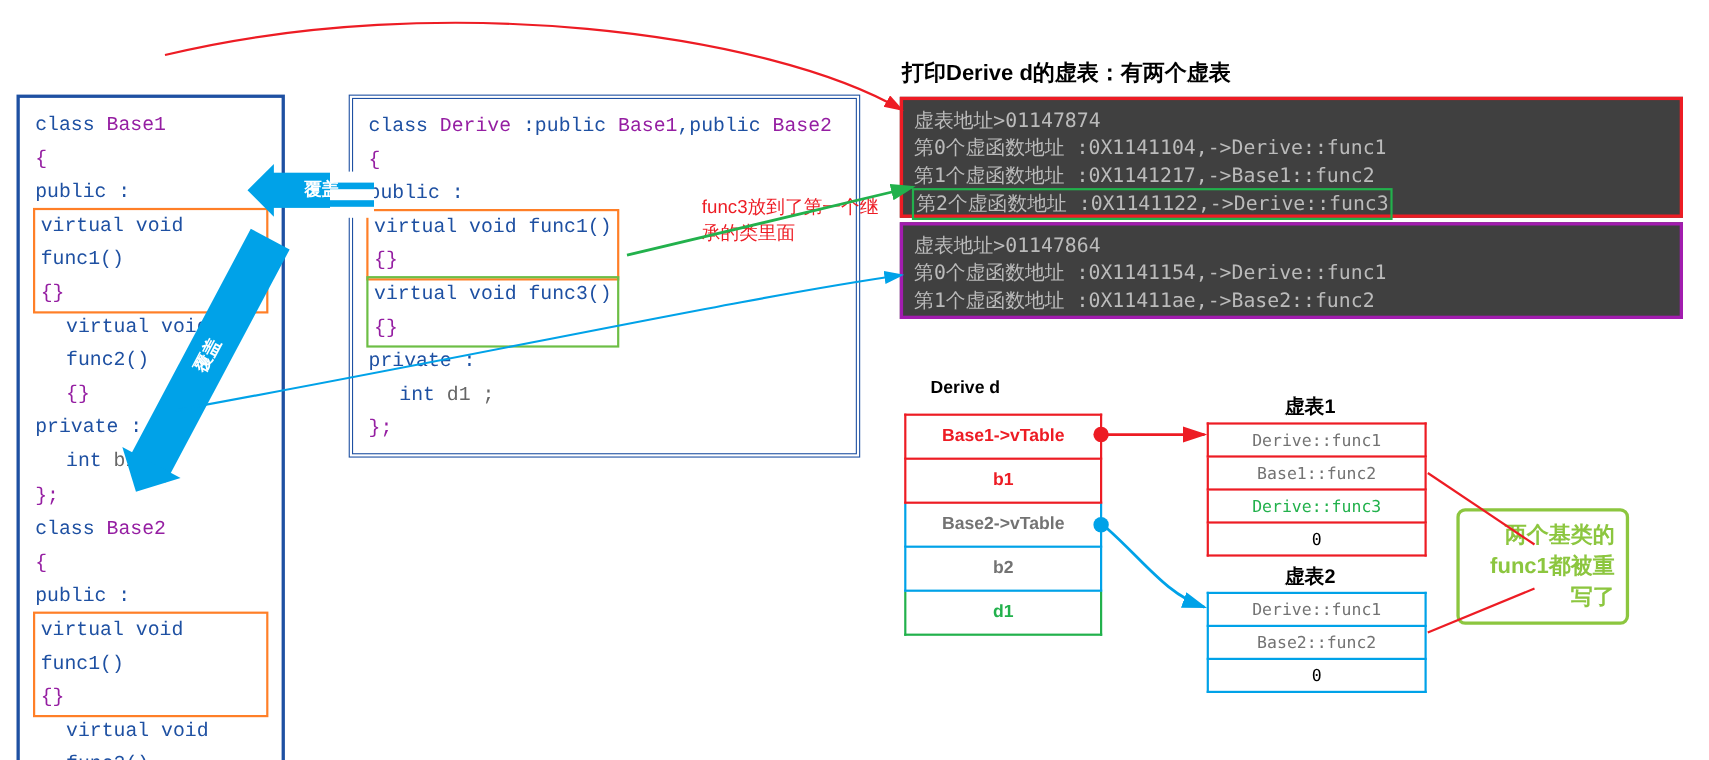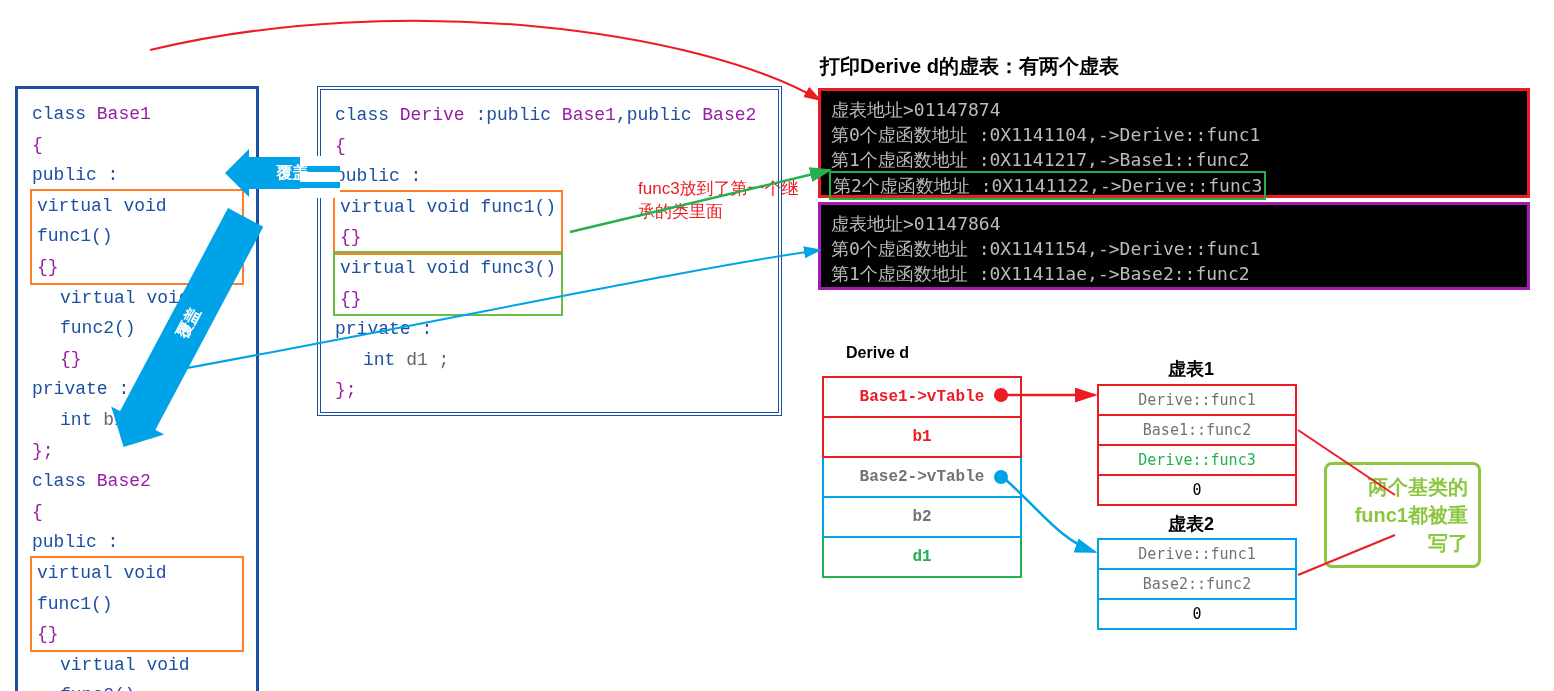--- a/index.html
+++ b/index.html
@@ -62,35 +62,35 @@
   .whitebars div { background:#fff; height:10px; margin:6px 0; }
 
   
   .anno-red { position:absolute; color:#ED1C24; font-size:17px; line-height:1.35; }
   .anno-r1 { left: 638px; top: 178px; width: 174px; }
 
   
   .console-title { position:absolute; left:820px; top:53px; font-size:20px; font-weight:bold; color:#000; }
   .console {
     position: absolute;
-    background:#000000;
+    background:#404040;
     color:#bbb;
     font-family: "NSimSun","SimSun", monospace;
     font-size: 18px;
     line-height: 1.4;
     padding: 6px 10px;
     white-space: pre;
   }
   .console-1 { left:818px; top:88px;  width:712px; height:110px; border:3px solid #ED1C24; }
   .console-2 { left:818px; top:202px; width:712px; height:88px;  border:3px solid #a21caf; }
   .console-hl-green { outline:2px solid #22B14C; display:inline-block; padding:0 2px; color:#bbb; }
 
   
   .obj-title { position:absolute; left:846px; top:344px; font-weight:bold; font-size:16px; }
-  .obj-table { position:absolute; left:822px; top:376px; width:200px; font-family: Liberation Mono, monospace; font-size:16px; text-align:center; border-collapse:collapse; }
+  .obj-table { position:absolute; left:822px; top:376px; width:180px; font-family: Liberation Sans, sans-serif; font-size:16px; text-align:center; border-collapse:collapse; }
   .obj-table td { height:40px; border:2px solid; }
   .cell-red   td { border-color:#ED1C24; color:#ED1C24; font-weight:bold;}
   .cell-blue  td { border-color:#00A2E8; color:#737373; font-weight:bold;}
   .cell-green td { border-color:#22B14C; color:#22B14C; font-weight:bold;}
 
   .vt-title1 { position:absolute; left:1168px; top:357px; font-weight:bold; font-size:18px; }
   .vt-title2 { position:absolute; left:1168px; top:512px; font-weight:bold; font-size:18px; }
 
   .vt-table { position:absolute; width:200px; font-family: Consolas, monospace; font-size:15px; text-align:center; border-collapse:collapse; }
   .vt1 { left:1097px; top:384px; }

